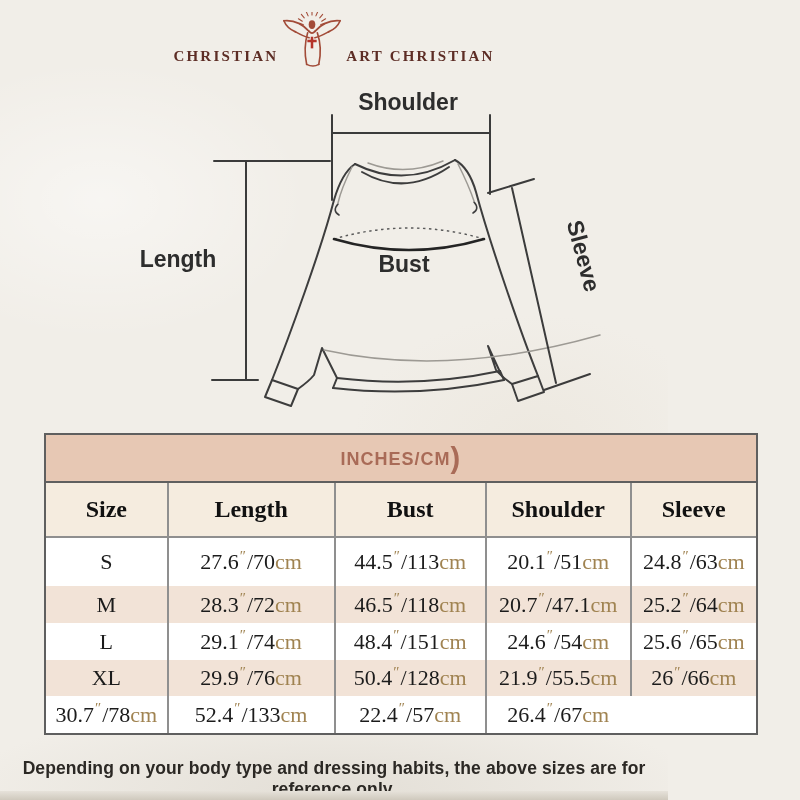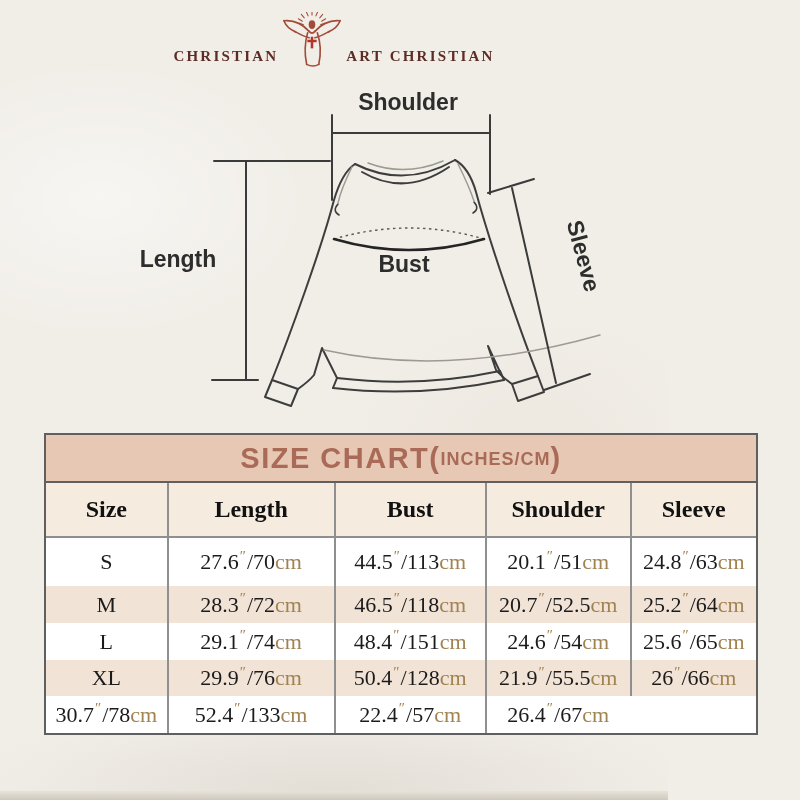--- a/index.html
+++ b/index.html
@@ -155,21 +155,20 @@
 
       <text class="meas-label" x="408" y="22" text-anchor="middle">Shoulder</text>
       <text class="meas-label" x="178" y="179" text-anchor="middle">Length</text>
       <text class="meas-label" x="404" y="184" text-anchor="middle">Bust</text>
       <text class="meas-label" text-anchor="middle" transform="translate(576,170) rotate(75)">Sleeve</text>
     </svg>
   </div>
 
   <section class="chart">
     <div class="banner">
-      <span class="big">SIZE CHART(</span>
         <span class="small">INCHES/CM</span>
         <span class="big">)</span>
     </div>
     <div class="grid">
       <div class="tr thr">
         <div class="th">Size</div>
         <div class="th">Length</div>
         <div class="th">Bust</div>
         <div class="th">Shoulder</div>
         <div class="th">Sleeve</div>
@@ -220,21 +219,21 @@
             <span>46.5</span>
             <span class="unit unit-in">″</span>
             <span>/</span>
             <span>118</span>
             <span class="unit">cm</span>
           </div>
         <div class="td">
             <span>20.7</span>
             <span class="unit unit-in">″</span>
             <span>/</span>
-            <span>52.5</span>
+            <span>47.1</span>
             <span class="unit">cm</span>
           </div>
         <div class="td">
             <span>25.2</span>
             <span class="unit unit-in">″</span>
             <span>/</span>
             <span>64</span>
             <span class="unit">cm</span>
           </div>
       </div>
@@ -329,15 +328,16 @@
             <span>26.4</span>
             <span class="unit unit-in">″</span>
             <span>/</span>
             <span>67</span>
             <span class="unit">cm</span>
           </div>
       </div>
     </div>
   </section>
 
+  <footer class="footer">Depending on your body type and dressing habits, the above sizes are for reference only.</footer>
 
   <div class="bottom-edge"></div>
 </div>
 
 </body></html>

